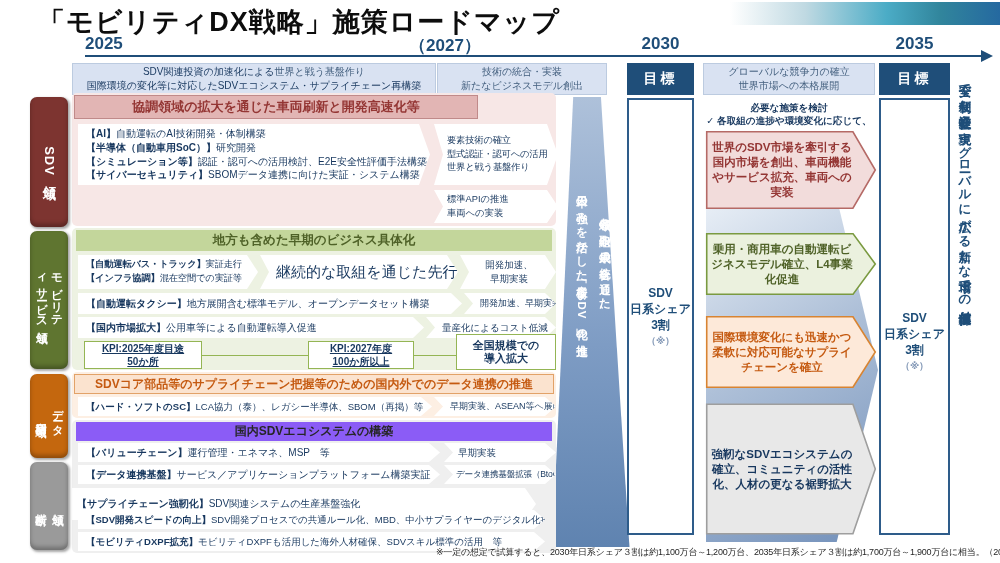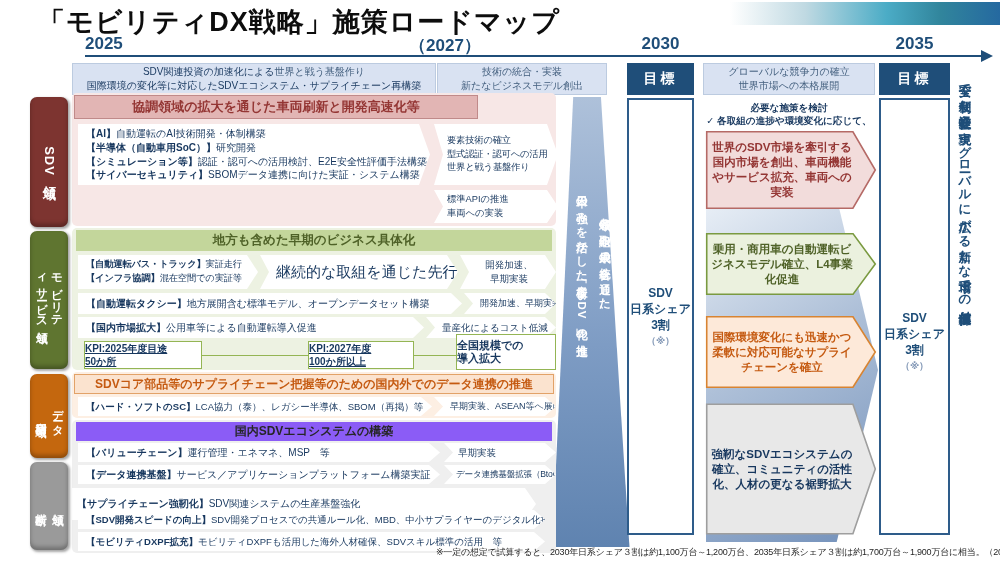--- a/index.html
+++ b/index.html
@@ -41,21 +41,21 @@
 
 .chevr{clip-path:polygon(0 0,calc(100% - 11px) 0,100% 50%,calc(100% - 11px) 100%,0 100%)}
 .chevlr{clip-path:polygon(0 0,calc(100% - 11px) 0,100% 50%,calc(100% - 11px) 100%,0 100%,9px 50%)}
 .wbox{background:#fff;color:#17375E;font-size:10px;line-height:13.8px;display:flex;flex-direction:column;
   justify-content:center;padding:2px 14px 2px 8px}
 .wbox .tag{font-weight:bold}
 .wctr{text-align:center;padding-left:16px}
 .nw{white-space:nowrap}
 
 .kpibox{background:#fff;border:1.2px solid #94B554;color:#17375E;font-weight:bold;font-size:10px;line-height:13px;
-  text-align:left;display:flex;flex-direction:column;justify-content:center}
+  text-align:center;display:flex;flex-direction:column;justify-content:center}
 .ul{text-decoration:underline}
 .kline{border-top:1.2px solid #94B554}
 
 .oshape{position:absolute;inset:0;width:100%;height:100%}
 .otext{position:absolute;left:6px;right:24px;top:50%;transform:translateY(-50%);
   text-align:center;font-weight:bold;font-size:11.5px;line-height:15px}
 .midnote{text-align:center;font-weight:bold;font-size:9.6px;line-height:13px;color:#17375E}
 .foot{font-size:9px;letter-spacing:-0.2px;color:#262626;white-space:nowrap}
 .topbar{background:linear-gradient(90deg,#ffffff 0%,#BFD9E2 28%,#4BACC6 58%,#31859C 78%,#2569A0 100%)}
 </style>

